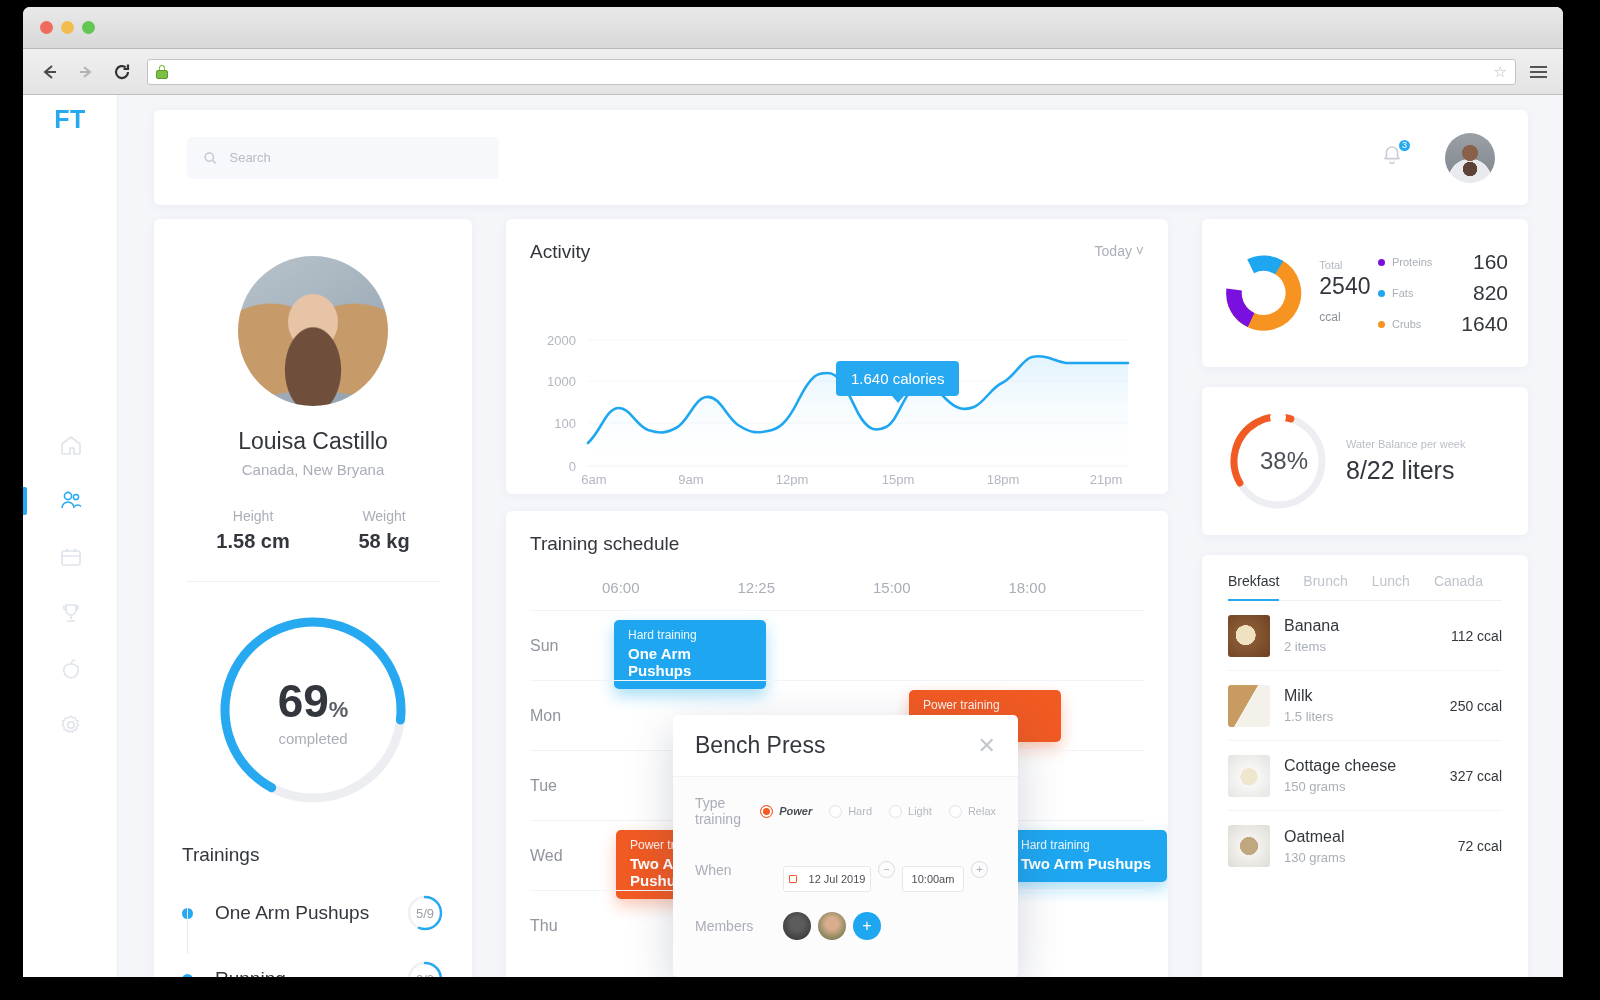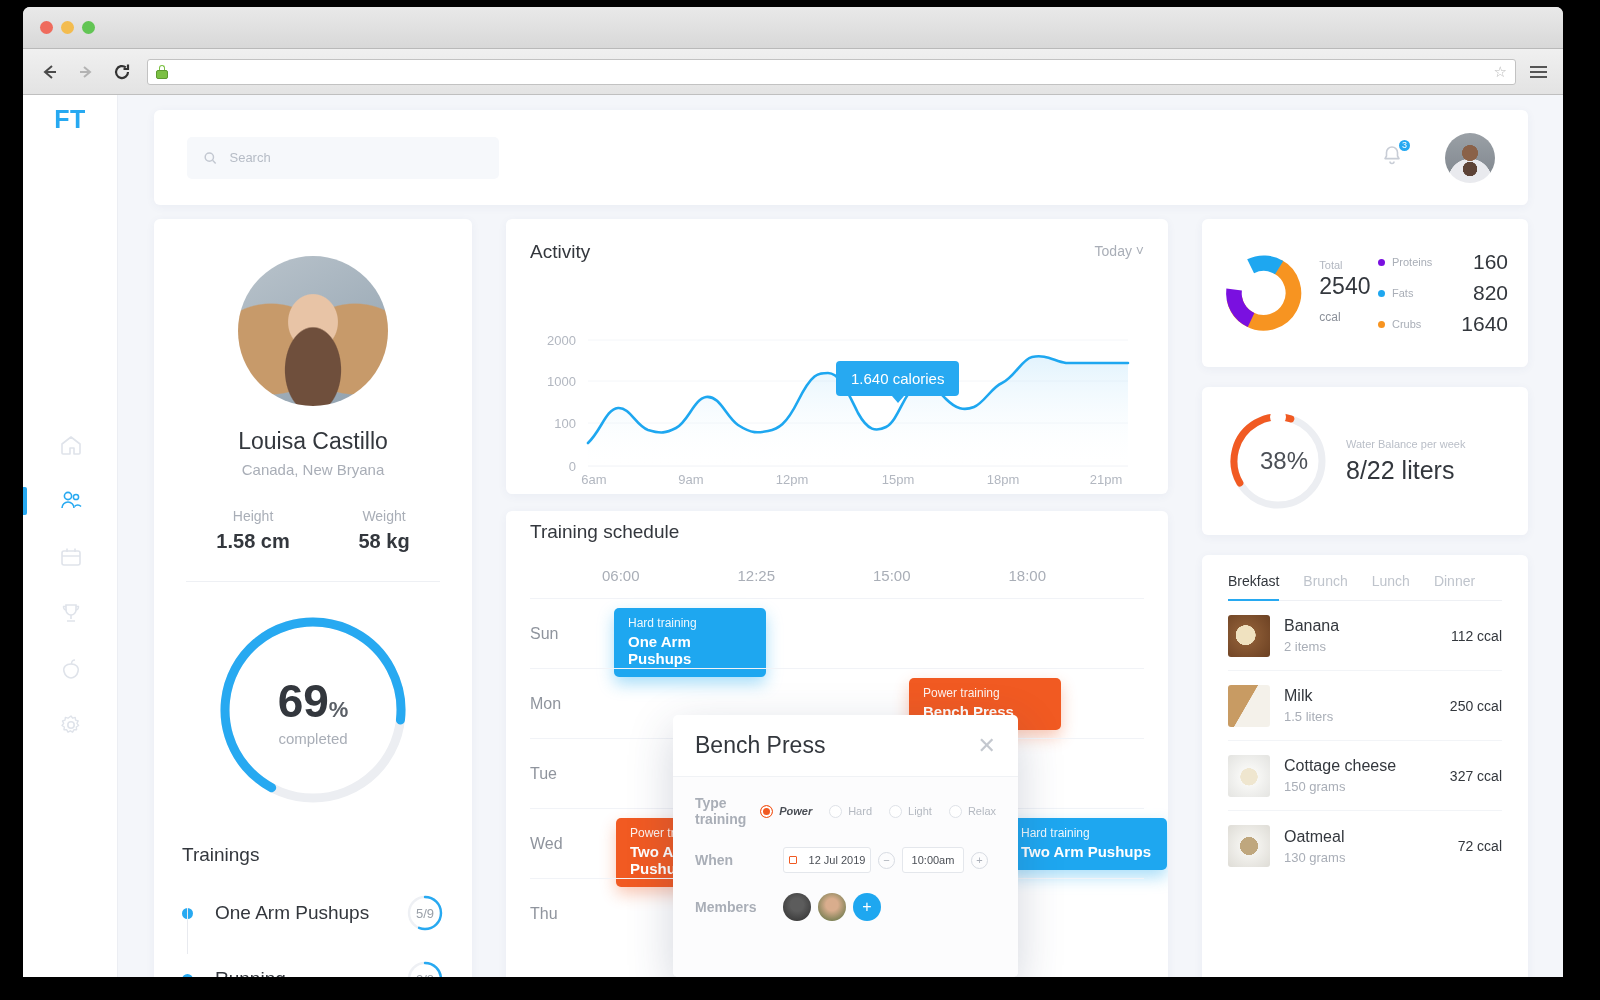--- a/index.html
+++ b/index.html
@@ -208,21 +208,21 @@
     content: ""; position: absolute; left: 50%; bottom: -7px;
     margin-left: -6px;
     border-left: 6px solid transparent; border-right: 6px solid transparent;
     border-top: 7px solid #27a9f1;
   }
 
   
   .schedule {
     position: absolute; left: 388px; top: 416px;
     width: 662px; height: 478px;
-    padding: 10px 24px 0;
+    padding: 22px 24px 0;
     overflow: hidden;
   }
   .sched-times { display: flex; margin-top: 24px; padding-left: 72px; }
   .sched-times span { font-size: 15px; color: #a9aeb7; width: 155px; }
   .sched-row {
     position: relative; height: 70px;
     border-top: 1px solid #f1f3f7;
     display: flex; align-items: center;
   }
   .day { width: 72px; font-size: 16px; color: #8f949d; }
@@ -306,34 +306,34 @@
   }
   .modal-head {
     height: 62px; display: flex; align-items: center;
     padding: 0 22px;
     border-bottom: 1px solid #f0f2f5;
   }
   .modal-title { font-size: 23px; color: #33373d; }
   .modal-close { margin-left: auto; color: #c4c8cf; font-size: 22px; line-height: 1; }
   .modal-body { padding: 18px 22px; background: #fcfcfd; height: 200px; }
   .frow { display: flex; align-items: center; margin-bottom: 20px; }
-  .flabel { width: 88px; font-size: 14px; color: #a9aeb7; font-weight: bold; }
+  .flabel { width: 88px; font-size: 14px; color: #a9aeb7; }
   .radios { display: flex; gap: 17px; }
   .radio { display: flex; align-items: center; gap: 6px; }
   .radio .dot {
     width: 13px; height: 13px; border-radius: 50%;
     border: 1px solid #dfe2e8; background: #fff;
   }
   .radio.sel .dot { border-color: #f15a22; background: #f15a22; box-shadow: inset 0 0 0 2px #fff; }
   .radio .txt { font-size: 11px; color: #b4b9c1; }
   .radio.sel .txt { color: #4b4f56; font-weight: bold; font-style: italic; }
   .datebox, .timebox {
     border: 1px solid #e4e7ec; border-radius: 3px; background: #fff;
     height: 26px; display: flex; align-items: center; justify-content: center;
-    font-size: 11px; color: #4b4f56; gap: 12px;
+    font-size: 11px; color: #4b4f56; gap: 12px; margin-top: 19px;
   }
   .datebox { width: 88px; }
   .timebox { width: 62px; }
   .mini-cal { width: 8px; height: 8px; border: 1px solid #f15a22; border-radius: 1px; }
   .circbtn {
     width: 17px; height: 17px; border-radius: 50%;
     border: 1px solid #d7dbe2; color: #a9aeb7;
     display: flex; align-items: center; justify-content: center;
     font-size: 11px; line-height: 1; margin: 0 7px;
   }
@@ -641,21 +641,21 @@
           <div class="lbl">Water Balance per week</div>
           <div class="val">8/22 liters</div>
         </div>
       </div>
 
       <div class="meals card">
         <div class="meal-tabs">
           <span class="meal-tab active">Brekfast</span>
           <span class="meal-tab">Brunch</span>
           <span class="meal-tab">Lunch</span>
-          <span class="meal-tab">Dinner</span>
+          <span class="meal-tab">Canada</span>
         </div>
 
         <div class="meal-row">
           <span class="meal-img m1"></span>
           <span class="meal-info">
             <span class="meal-name" style="display:block">Banana</span>
             <span class="meal-qty" style="display:block">2 items</span>
           </span>
           <span class="meal-cal">112 ccal</span>
         </div>

